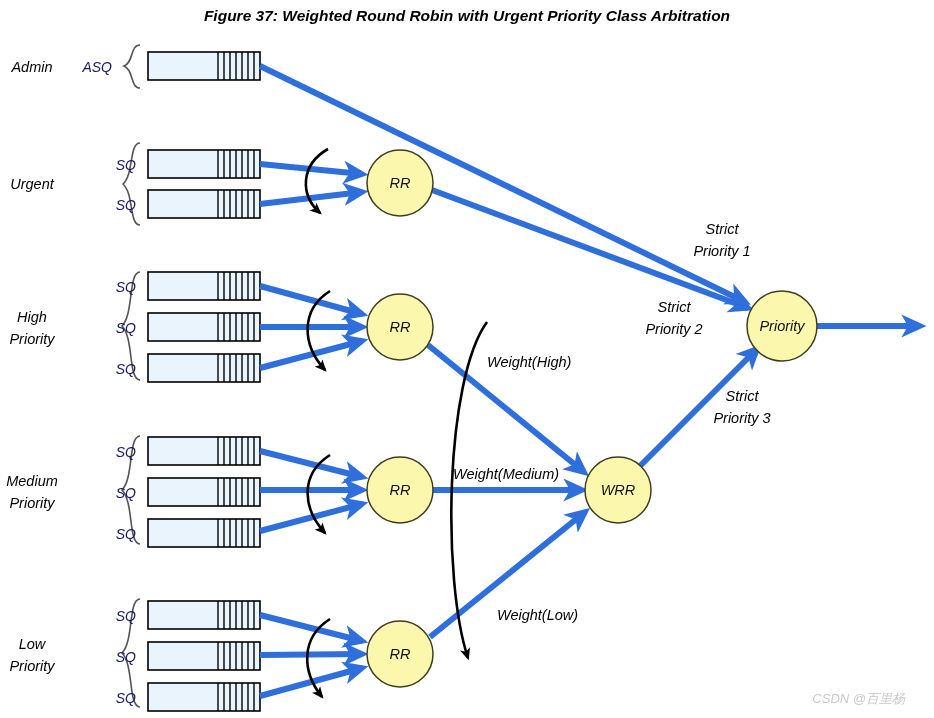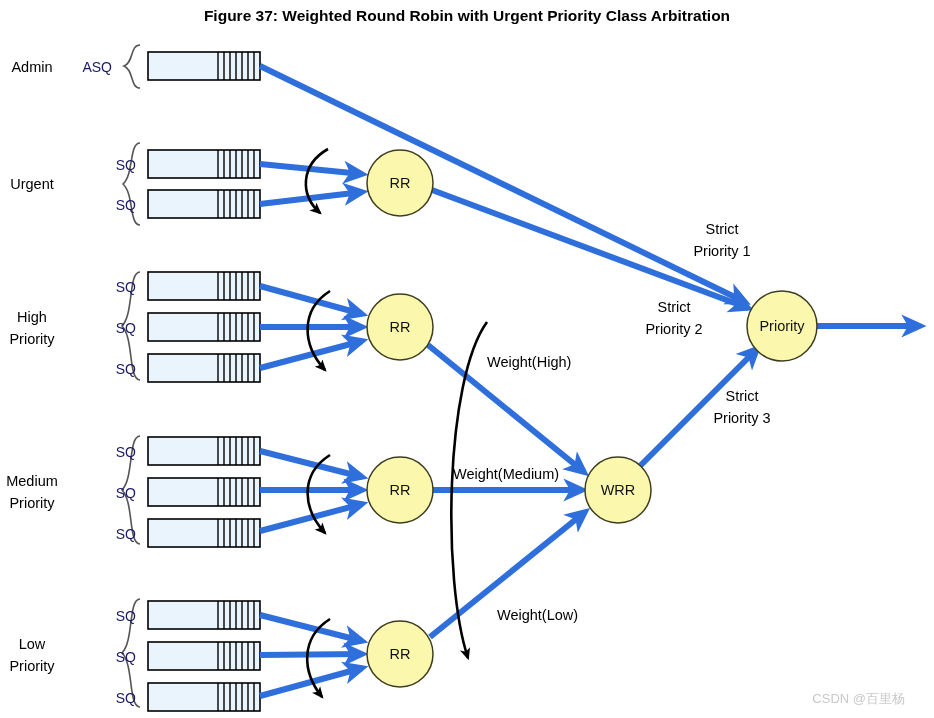--- a/index.html
+++ b/index.html
@@ -6,21 +6,21 @@
   html, body {
     margin: 0; padding: 0;
     background: #ffffff;
   }
   body {
     width: 934px; height: 718px;
     position: relative;
     font-family: "Liberation Sans", sans-serif;
     overflow: hidden;
   }
-  #figure-root { position: relative; width: 740px; height: 718px; }
+  #figure-root { position: relative; width: 740px; height: 718px; font-style: italic; }
   svg#diagram { position: absolute; left: 0; top: 0; width: 934px; height: 718px; }
 
   .fig-title {
     font-family: "Liberation Sans", sans-serif;
     font-size: 15.5px;
     font-weight: bold;
     fill: #000000;
   }
   .group-label {
     font-family: "Liberation Sans", sans-serif;

